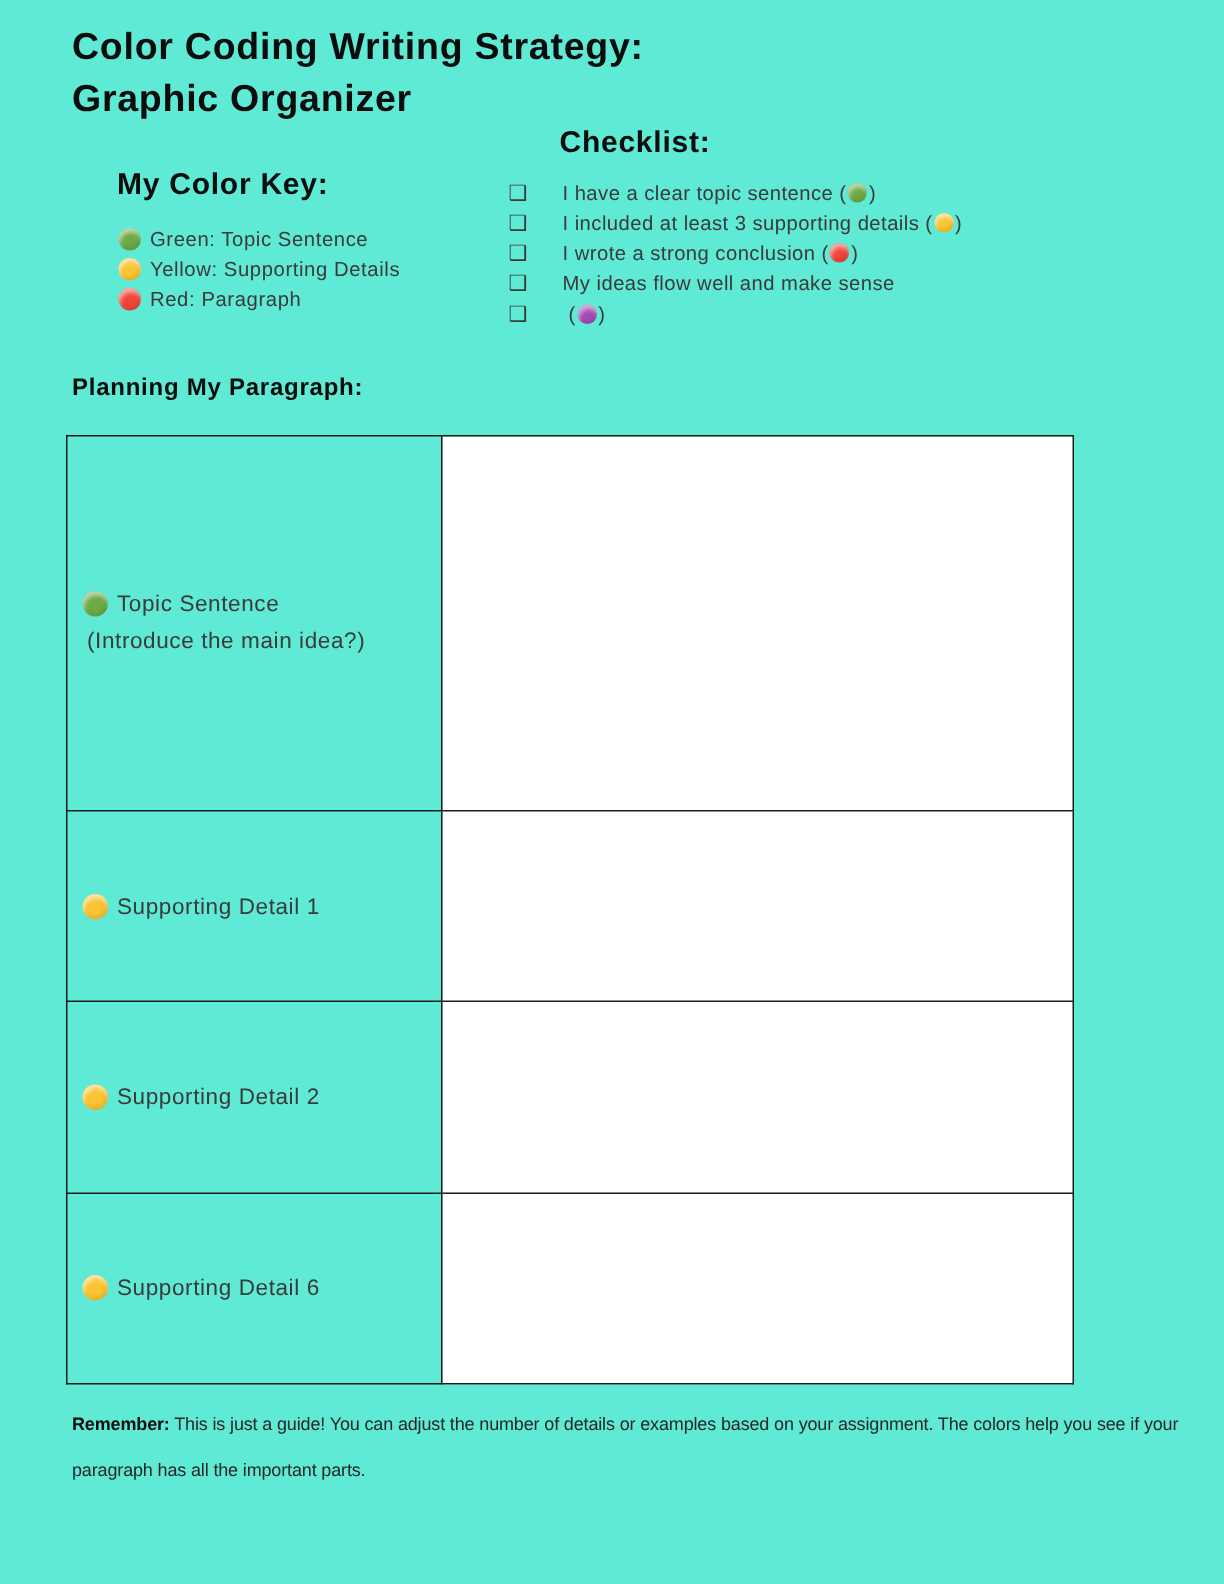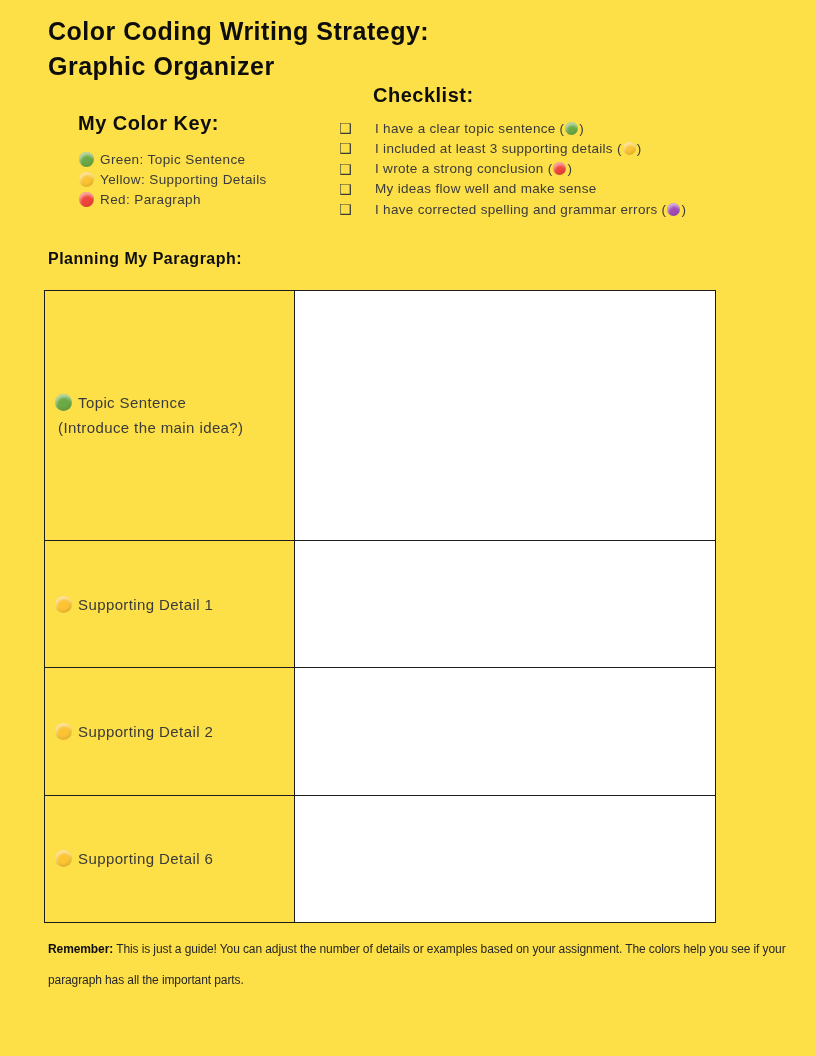--- a/index.html
+++ b/index.html
@@ -1,21 +1,21 @@
 <!DOCTYPE html>
 <html><head>
 <meta charset="utf-8">
 <style>
   * { margin: 0; padding: 0; box-sizing: border-box; }
   html, body { background: #ffffff; }
   .page {
     position: relative;
     width: 816px;
     height: 1056px;
-    background: #fde047;
+    background: #5eead4;
     font-family: "Liberation Sans", "DejaVu Sans", sans-serif;
     color: #3a3a3a;
     overflow: hidden;
   }
 
   
   .title {
     position: absolute;
     left: 48px;
     top: 14px;
@@ -193,21 +193,20 @@
           <span class="dot dot-check" style="--c: #f1453a;"></span>
         </span>
     </li>
     <li>
       <span class="cbx">❑</span>
       <span>My ideas flow well and make sense</span>
 
     </li>
     <li>
       <span class="cbx">❑</span>
-      <span>I have corrected spelling and grammar errors</span>
       <span class="dot-group">
           <span class="dot dot-check" style="--c: #a34cb8;"></span>
         </span>
     </li>
   </ul>
 
   <h2 class="planning-heading">Planning My Paragraph:</h2>
 
   <table class="planning-table">
     <tbody>

